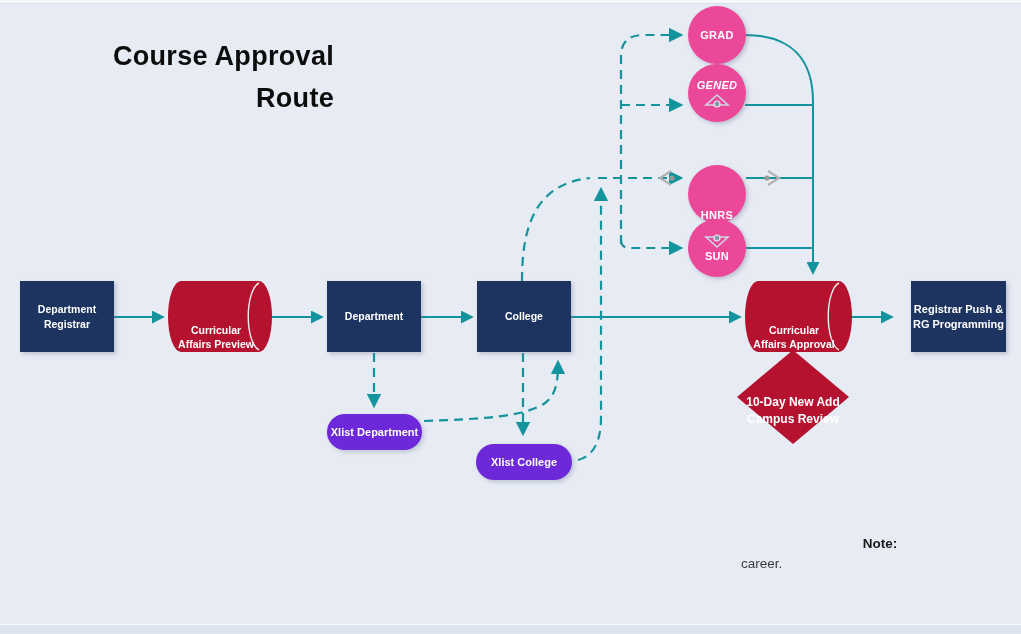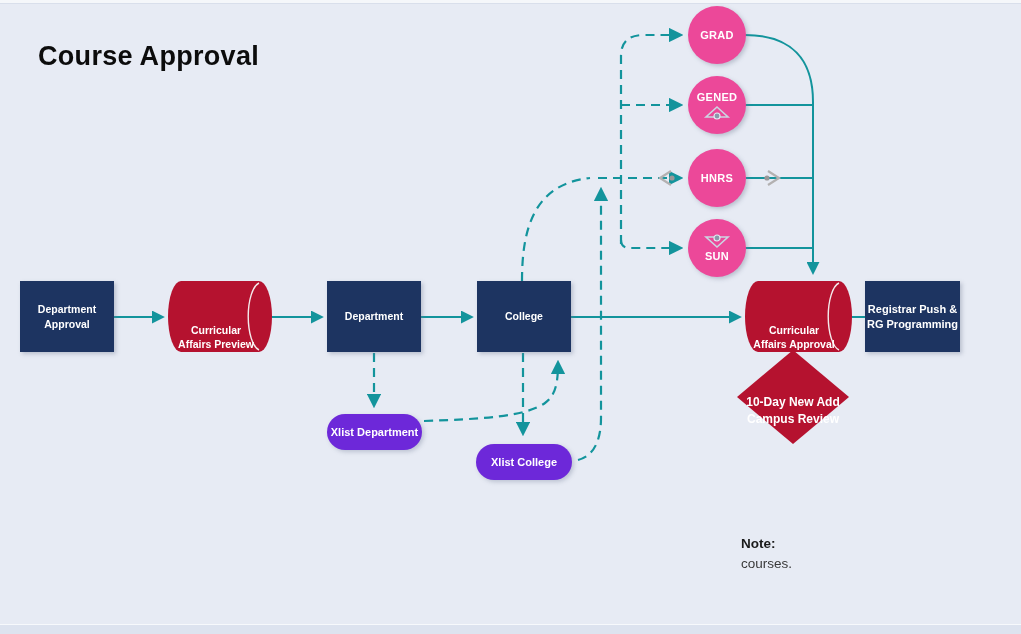--- a/index.html
+++ b/index.html
@@ -4,47 +4,48 @@
 <style>
   html,body{margin:0;padding:0;}
   body{
     width:1021px;height:634px;position:relative;overflow:hidden;
     background:#e7ebf4;
     font-family:"Liberation Sans", sans-serif;
   }
   .edge-top{position:absolute;left:0;top:0;width:1021px;height:3px;background:#f5f7fa;border-bottom:1px solid #d9dfeb;}
   .edge-bottom{position:absolute;left:0;bottom:0;width:1021px;height:9px;background:#dde3ef;border-top:1px solid #f7f9fc;}
   .title{
-    position:absolute;left:38px;top:36px;width:278px;text-align:left;
+    position:absolute;left:56px;top:36px;width:278px;text-align:right;
     font-size:27px;font-weight:700;color:#0c0c0c;line-height:1.55;letter-spacing:.3px;
   }
   .lines-layer{position:absolute;left:0;top:0;}
   .node{position:absolute;display:flex;align-items:center;justify-content:center;
     color:#fff;text-align:center;font-weight:600;line-height:1.35;}
   .box{background:#1d3461;width:94px;height:71px;font-size:10.5px;
     box-shadow:2px 2px 4px rgba(110,120,145,.38);}
   .circle{background:#ec4899;width:58px;height:58px;border-radius:50%;
     font-size:11px;font-weight:700;letter-spacing:.3px;flex-direction:column;
     box-shadow:2px 2px 4px rgba(110,120,145,.38);}
   .pill{background:#6d28d9;height:36px;border-radius:18px;font-size:11px;
     box-shadow:2px 2px 4px rgba(110,120,145,.35);}
   .shape-text{position:absolute;display:flex;align-items:flex-end;justify-content:center;
     color:#fff;text-align:center;font-weight:600;font-size:10.5px;line-height:1.4;pointer-events:none;}
   .note{position:absolute;left:741px;top:534px;width:278px;color:#3a3a3a;font-size:13.5px;line-height:1.45;}
-  .note .note-head{font-weight:700;color:#1a1a1a;}
+  .note .note-head{font-weight:700;color:#1a1a1a;text-align:center;}
   .badge{display:block;margin:1px auto 0;}
 </style>
 </head>
 <body>
 
 <div class="edge-top"></div>
 <div class="edge-bottom"></div>
 
 <div class="title">
   <div>Course Approval</div>
+  <div>Route</div>
 </div>
 
 <svg class="lines-layer" width="1021" height="634" viewBox="0 0 1021 634">
   <defs>
     <marker id="arr" viewBox="0 0 10 10" refX="7" refY="5" markerWidth="6.5" markerHeight="6.5" orient="auto">
       <path d="M0,0 L10,5 L0,10 Z" fill="#13949c"></path>
     </marker>
   </defs>
 
   <g stroke="#13949c" stroke-width="2" fill="none">
@@ -91,30 +92,30 @@
   </g>
   <g>
     <path d="M768,171 L779,178 L768,185" fill="none" stroke="#b3b1b1" stroke-width="2.2"></path>
     <circle cx="767" cy="178" r="2.6" fill="#9a9898"></circle>
   </g>
 </svg>
 
 <div class="node box" style="left:20px;top:281px;">
   <div>
     <div>Department</div>
-    <div>Approval</div>
+    <div>Registrar</div>
   </div>
 </div>
 <div class="node box" style="left:327px;top:281px;">
   <div>Department</div>
 </div>
 <div class="node box" style="left:477px;top:281px;">
   <div>College</div>
 </div>
-<div class="node box" style="left:865px;top:281px;width:95px;font-size:11px;">
+<div class="node box" style="left:911px;top:281px;width:95px;font-size:11px;">
   <div>
     <div>Registrar Push &amp;</div>
     <div>RG Programming</div>
   </div>
 </div>
 
 <div class="shape-text" style="left:170px;top:281px;width:92px;height:71px;">
   <div>
     <div>Curricular</div>
     <div>Affairs Preview</div>
@@ -130,41 +131,41 @@
 <div class="shape-text" style="left:742px;top:366px;width:102px;height:62px;font-size:12px;">
   <div>
     <div>10-Day New Add</div>
     <div>Campus Review</div>
   </div>
 </div>
 
 <div class="node circle" style="left:688px;top:6px;">
   <div>GRAD</div>
 </div>
-<div class="node circle" style="left:688px;top:76px;">
+<div class="node circle" style="left:688px;top:64px;font-style:italic;">
   <div>GENED</div>
   <svg class="badge" width="28" height="15" viewBox="0 0 28 15">
     <path d="M14,2 L25,12 L3,12 Z" fill="none" stroke="#ccd5e2" stroke-width="1.6"></path>
     <circle cx="14" cy="11" r="3" fill="#8a97ab" stroke="#e4e9f1" stroke-width="1.2"></circle>
   </svg>
 </div>
-<div class="node circle" style="left:688px;top:149px;">
+<div class="node circle" style="left:688px;top:165px;justify-content:flex-end;">
   <div>HNRS</div>
 </div>
 <div class="node circle" style="left:688px;top:219px;flex-direction:column;align-items:center;">
   <svg class="badge" width="28" height="15" viewBox="0 0 28 15">
     <path d="M3,3 L25,3 L14,13 Z" fill="none" stroke="#ccd5e2" stroke-width="1.6"></path>
     <circle cx="14" cy="4" r="3" fill="#8a97ab" stroke="#e4e9f1" stroke-width="1.2"></circle>
   </svg>
   <div>SUN</div>
 </div>
 
 <div class="node pill" style="left:327px;top:414px;width:95px;">
   <div>Xlist Department</div>
 </div>
 <div class="node pill" style="left:476px;top:444px;width:96px;">
   <div>Xlist College</div>
 </div>
 
 <div class="note">
   <div class="note-head">Note:</div>
-  <div>courses.</div>
+  <div>career.</div>
 </div>
 
 </body></html>

